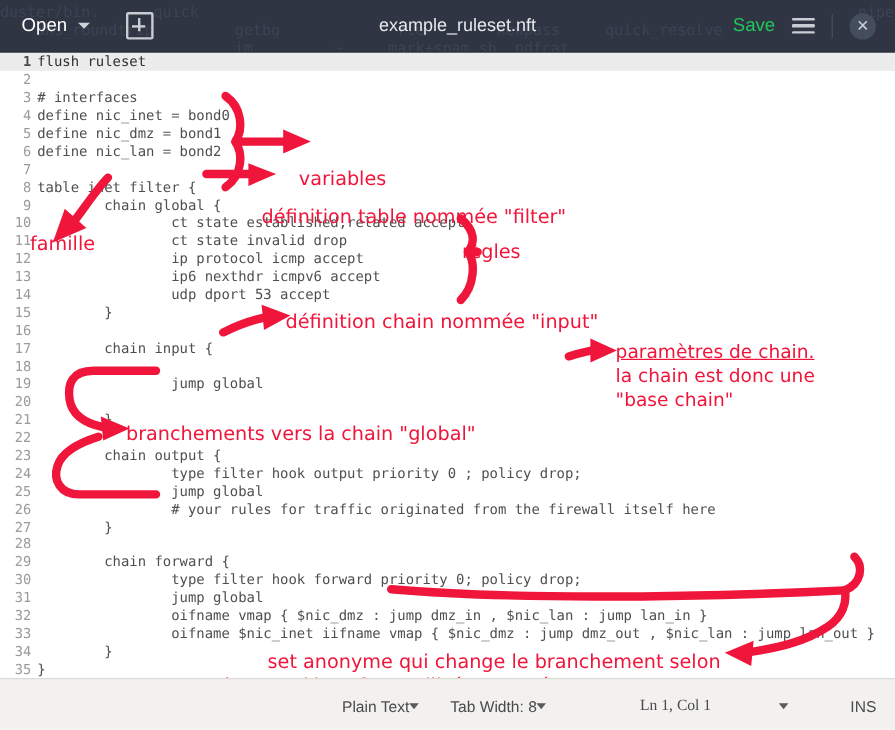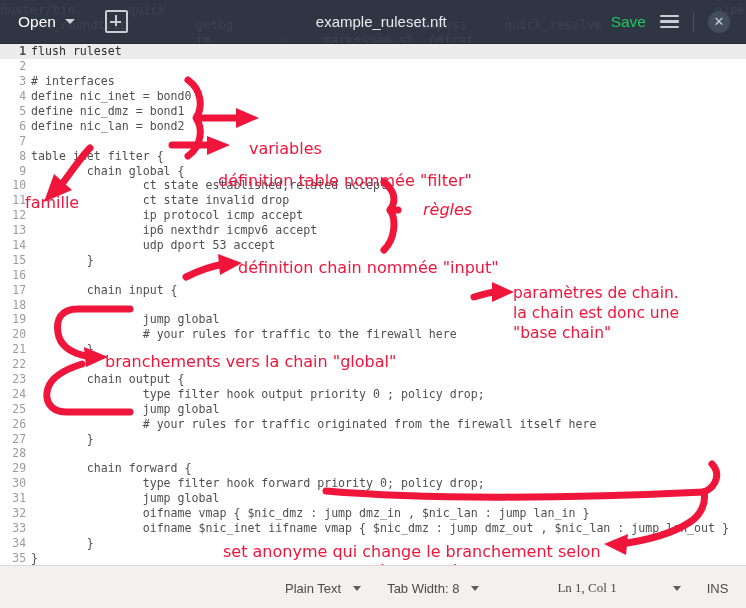--- a/index.html
+++ b/index.html
@@ -74,28 +74,28 @@
     position:absolute;color:#f0153a;font-family:"DejaVu Sans", sans-serif;
     font-size:16px;white-space:pre;line-height:19px;font-weight:400;
   }
   .atext.sm{font-size:15.5px;}
 
   
   .statusbar{
     height:44px;background:#f2f1f0;border-top:1px solid #dcdad5;
     display:flex;align-items:center;color:#4b4b4b;font-size:13px;position:relative;
   }
-  .sb-item{display:flex;align-items:center;gap:12px;justify-content:center;}
+  .sb-item{display:flex;align-items:center;gap:0;justify-content:center;}
   .sb-caret{
     width:0;height:0;border-left:4.5px solid transparent;border-right:4.5px solid transparent;
     border-top:5px solid #5a5a5a;display:inline-block;
   }
   .sb-left{margin-left:285px;display:flex;align-items:center;gap:26px;}
   .sb-mid{margin-left:78px;display:flex;align-items:center;gap:56px;font-family:Liberation Serif, serif;}
-  .sb-ins{margin-left:26px;}
+  .sb-ins{margin-left:52px;}
 </style>
 </head>
 <body>
 
 <div id="app">
 
   <div class="titlebar">
     <div class="tb-ghost"><span>duster/bin.      quick                                                                         pipe     y</span>
 <span>    dns_roundtrip         getbg             rte        newpass     quick_resolve</span>
 <span>                          im         ~     mark+spam.sh  pdfcat</span></div>
@@ -137,21 +137,21 @@
         <div class="line"><span class="gutter">10</span><span class="codetext">                ct state established,related accept</span></div>
         <div class="line"><span class="gutter">11</span><span class="codetext">                ct state invalid drop</span></div>
         <div class="line"><span class="gutter">12</span><span class="codetext">                ip protocol icmp accept</span></div>
         <div class="line"><span class="gutter">13</span><span class="codetext">                ip6 nexthdr icmpv6 accept</span></div>
         <div class="line"><span class="gutter">14</span><span class="codetext">                udp dport 53 accept</span></div>
         <div class="line"><span class="gutter">15</span><span class="codetext">        }</span></div>
         <div class="line"><span class="gutter">16</span><span class="codetext"></span></div>
         <div class="line"><span class="gutter">17</span><span class="codetext">        chain input {</span></div>
         <div class="line"><span class="gutter">18</span></div>
         <div class="line"><span class="gutter">19</span><span class="codetext">                jump global</span></div>
-        <div class="line"><span class="gutter">20</span><span class="codetext">                # your rules for traffic to the firewall here</span></div>
+        <div class="line"><span class="gutter">20</span></div>
         <div class="line"><span class="gutter">21</span><span class="codetext">        }</span></div>
         <div class="line"><span class="gutter">22</span><span class="codetext"></span></div>
         <div class="line"><span class="gutter">23</span><span class="codetext">        chain output {</span></div>
         <div class="line"><span class="gutter">24</span><span class="codetext">                type filter hook output priority 0 ; policy drop;</span></div>
         <div class="line"><span class="gutter">25</span><span class="codetext">                jump global</span></div>
         <div class="line"><span class="gutter">26</span><span class="codetext">                # your rules for traffic originated from the firewall itself here</span></div>
         <div class="line"><span class="gutter">27</span><span class="codetext">        }</span></div>
         <div class="line"><span class="gutter">28</span><span class="codetext"></span></div>
         <div class="line"><span class="gutter">29</span><span class="codetext">        chain forward {</span></div>
         <div class="line"><span class="gutter">30</span><span class="codetext">                type filter hook forward priority 0; policy drop;</span></div>
@@ -211,23 +211,23 @@
           <path d="M704 448 C718 442, 720 428, 712 420"></path>
           <path d="M620 500 C650 496, 672 490, 690 478 C702 470, 706 458, 704 448"></path>
         </g>
         <polygon points="628,490 604,500, 626,511" fill="#f0153a"></polygon>
       </svg>
 
       <div class="atext" style="left:249px;top:95px;">variables</div>
 
       <div class="atext" style="left:218px;top:127px;">définition table nommée "filter"</div>
       <div class="atext" style="left:25px;top:149px;">famille</div>
-      <div class="atext" style="left:423px;top:156px;font-style:italic;">règles</div>
+      <div class="atext" style="left:385px;top:156px;">règles</div>
       <div class="atext" style="left:238px;top:214px;">définition chain nommée "input"</div>
-      <div class="atext sm" style="left:513px;top:240px;">paramètres de chain.</div>
+      <div class="atext sm" style="left:513px;top:240px;text-decoration:underline;">paramètres de chain.</div>
       <div class="atext sm" style="left:513px;top:260px;text-align:center;">la chain est donc une</div>
       <div class="atext sm" style="left:513px;top:280px;">"base chain"</div>
       <div class="atext" style="left:105px;top:308px;">branchements vers la chain "global"</div>
       <div class="atext" style="left:187px;top:498px;margin-left:36px;">set anonyme qui change le branchement selon</div>
       <div class="atext" style="left:187px;top:518px;">le nom d'interface utilisé en entrée</div>
     </div>
   </div>
 
   <div class="statusbar">
     <div class="sb-left">

